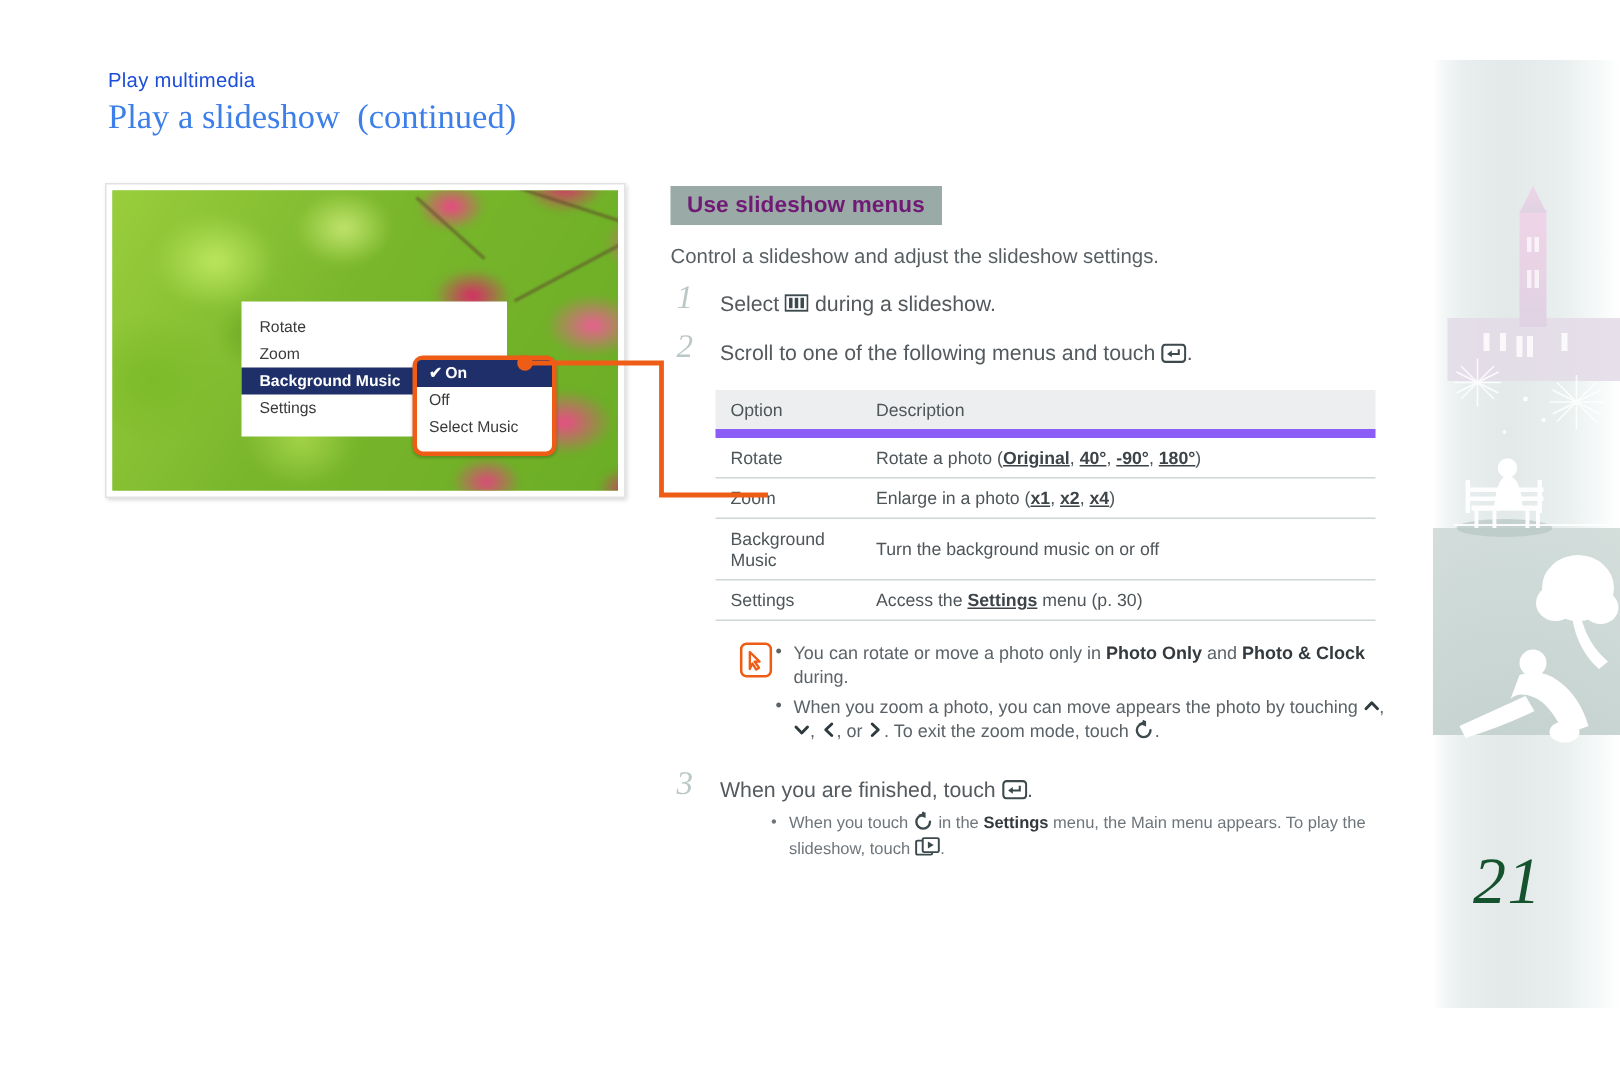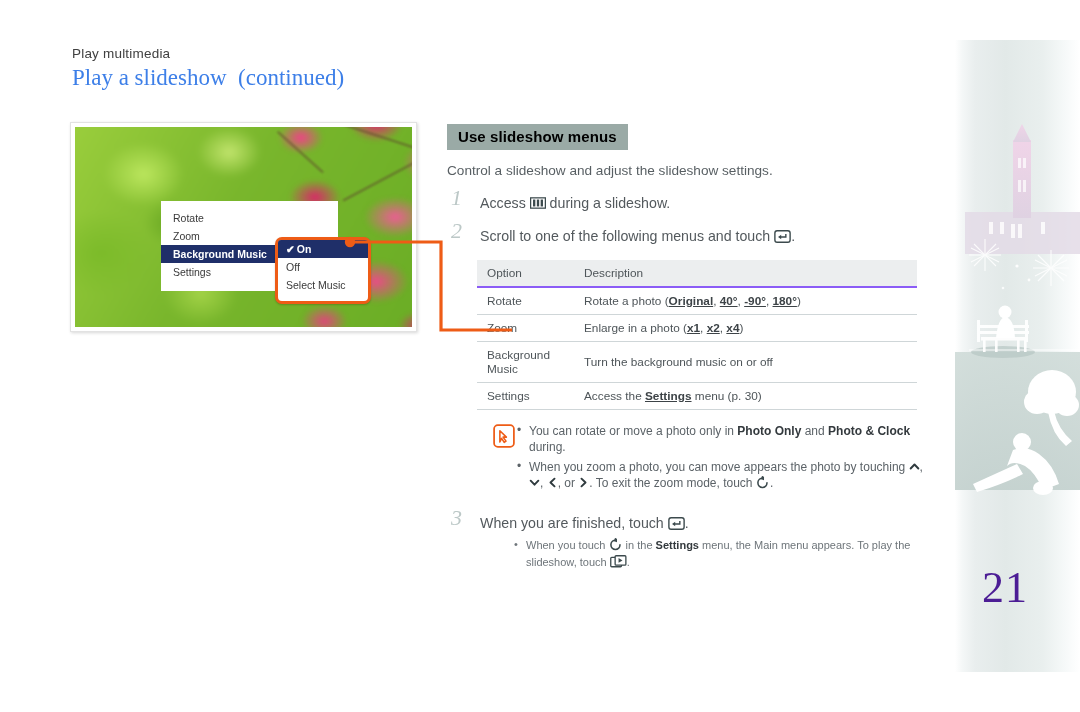--- a/index.html
+++ b/index.html
@@ -33,34 +33,35 @@
   }
   .deco-photo {
     position: absolute; left: 0px; top: 80px;
     width: 125px; height: 440px;
     overflow: hidden;
   }
   .deco-page-num {
     position: absolute;
     right: 52px; bottom: 62px;
     font-family: "Liberation Serif", serif;
+    font-style: italic;
     font-size: 44px;
-    color: #4c1d95;
+    color: #14532d;
     letter-spacing: 1px;
     line-height: 1;
   }
 
   
   .hdr {
     position: absolute;
     left: 72px; top: 44px;
   }
   .hdr-kicker {
     font-size: 13.5px;
-    color: #404040;
+    color: #1d4ed8;
     letter-spacing: .2px;
     line-height: 20px;
   }
   .hdr-title {
     font-family: "Liberation Serif", serif;
     font-size: 23px;
     color: #3d7fe8;
     line-height: 24px;
     margin-top: 2px;
     white-space: pre;
@@ -179,21 +180,21 @@
 
   
   .body-col {
     position: absolute;
     left: 447px; top: 124px;
     width: 470px;
   }
   .sec-head {
     display: inline-block;
     background: #9aaaa6;
-    color: #000000;
+    color: #701a75;
     font-size: 15px;
     font-weight: bold;
     padding: 4px 11px 5px 11px;
     letter-spacing: .1px;
   }
   .lead {
     margin-top: 12px;
     font-size: 13.6px;
     color: #585f63;
     line-height: 18px;
@@ -222,21 +223,21 @@
     width: 440px;
     border-collapse: collapse;
     font-size: 11.8px;
     color: #4e5559;
   }
   .tbl thead td {
     background: #eceeef;
     font-size: 11.8px;
     color: #4e5559;
     padding: 6px 0 6px 10px;
-    border-bottom: 2px solid #8b5cf6;
+    border-bottom: 6px solid #8b5cf6;
   }
   .tbl tbody td {
     padding: 6px 0 6px 10px;
     border-bottom: 1px solid #cfd6d8;
     vertical-align: middle;
     line-height: 14px;
   }
   .tbl .c1 { width: 97px; }
   .tbl td b { color: #3d4347; text-decoration: underline; }
 
@@ -430,21 +431,21 @@
 
   <div class="body-col">
 
     <div class="sec-head">Use slideshow menus</div>
 
     <div class="lead">Control a slideshow and adjust the slideshow settings.</div>
 
     
     <div class="step">
       <span class="num">1</span>
-      <span>Access </span><svg class="ic ic-menu" viewBox="0 0 18 13">
+      <span>Select </span><svg class="ic ic-menu" viewBox="0 0 18 13">
           <rect x="0.7" y="0.7" width="16.6" height="11.6" fill="none" stroke="#3c4a4d" stroke-width="1.4"></rect>
           <rect x="3.4" y="2.6" width="2.6" height="7.8" fill="#3c4a4d"></rect>
           <rect x="7.7" y="2.6" width="2.6" height="7.8" fill="#3c4a4d"></rect>
           <rect x="12" y="2.6" width="2.6" height="7.8" fill="#3c4a4d"></rect>
         </svg><span> during a slideshow.</span>
     </div>
 
     
     <div class="step">
       <span class="num">2</span>

